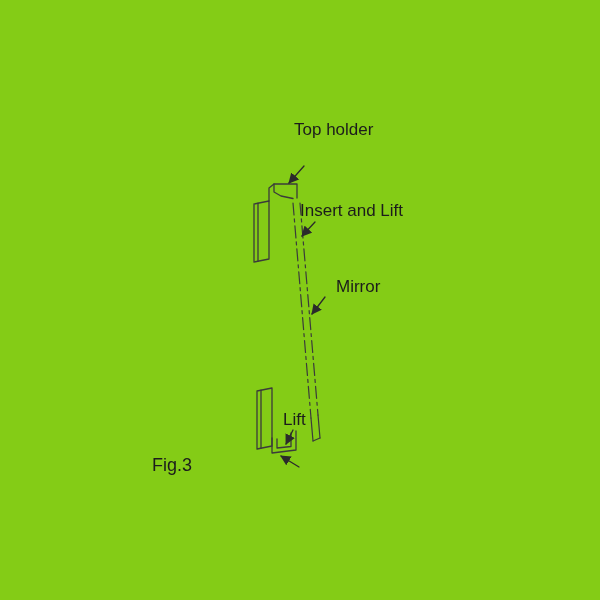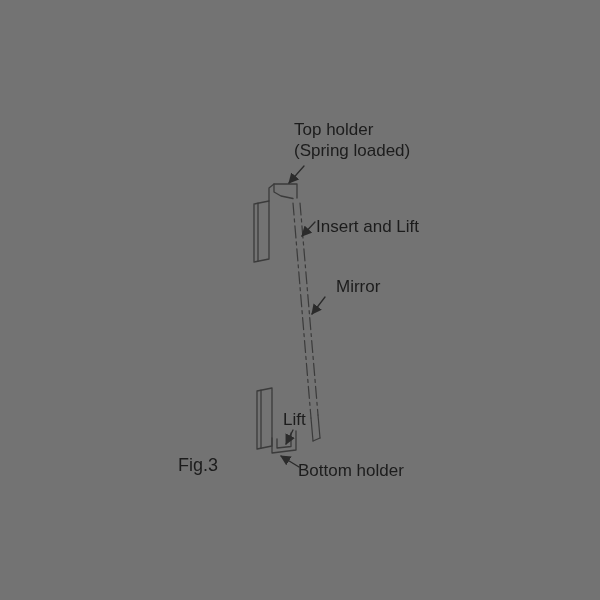--- a/index.html
+++ b/index.html
@@ -4,21 +4,21 @@
 <style>
   html, body {
     margin: 0;
     padding: 0;
     background: #ffffff;
   }
   .canvas {
     position: relative;
     width: 600px;
     height: 600px;
-    background: #737373;
+    background: #84cc16;
     overflow: hidden;
     font-family: "Liberation Sans", sans-serif;
     color: #1c1c1c;
   }
   .diagram-svg {
     position: absolute;
     left: 0;
     top: 0;
   }
   .label {
@@ -77,26 +77,24 @@
       <line x1="304" y1="166" x2="289" y2="183" marker-end="url(#arrow)"></line>
       <line x1="315" y1="222" x2="302" y2="236" marker-end="url(#arrow)"></line>
       <line x1="325" y1="297" x2="312" y2="314" marker-end="url(#arrow)"></line>
       <line x1="293" y1="430" x2="286" y2="444" marker-end="url(#arrow)"></line>
       <line x1="299" y1="467" x2="281" y2="456" marker-end="url(#arrow)"></line>
     </g>
   </svg>
 
   <div class="label" style="left:294px; top:119px;">
     <span>Top holder</span>
-    <span>(Spring loaded)</span>
   </div>
 
-  <div class="label" style="left:316px; top:200px;margin-top:16px;">Insert and Lift</div>
+  <div class="label" style="left:300px; top:200px;">Insert and Lift</div>
 
   <div class="label" style="left:336px; top:276px;">Mirror</div>
 
   <div class="label" style="left:283px; top:409px;">Lift</div>
 
-  <div class="caption" style="left:178px; top:455px;">Fig.3</div>
+  <div class="caption" style="left:152px; top:455px;">Fig.3</div>
 
-  <div class="label" style="left:298px; top:460px;">Bottom holder</div>
 
 </div>
 
 </body></html>

